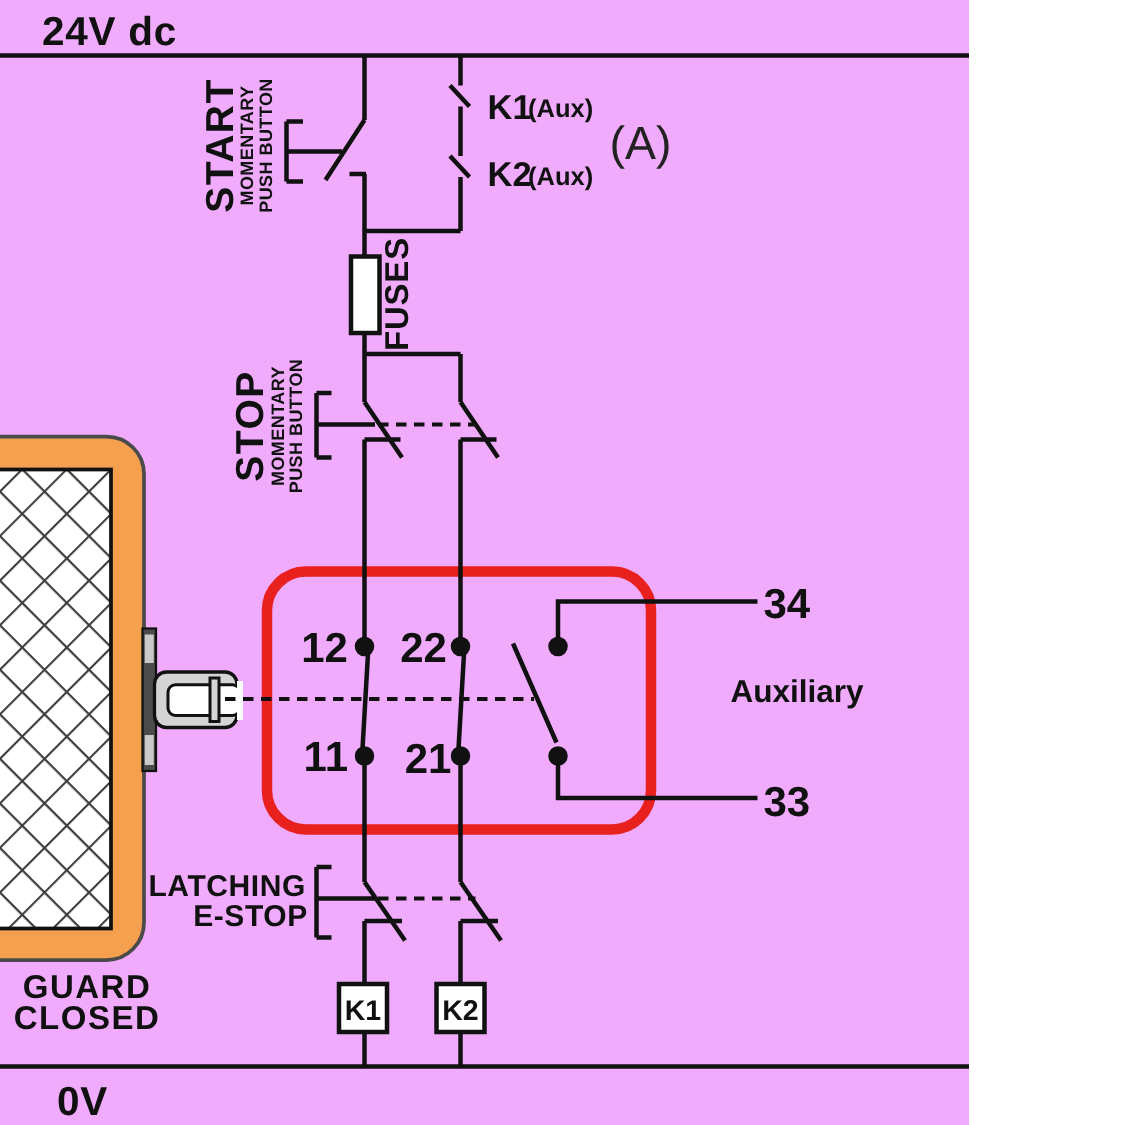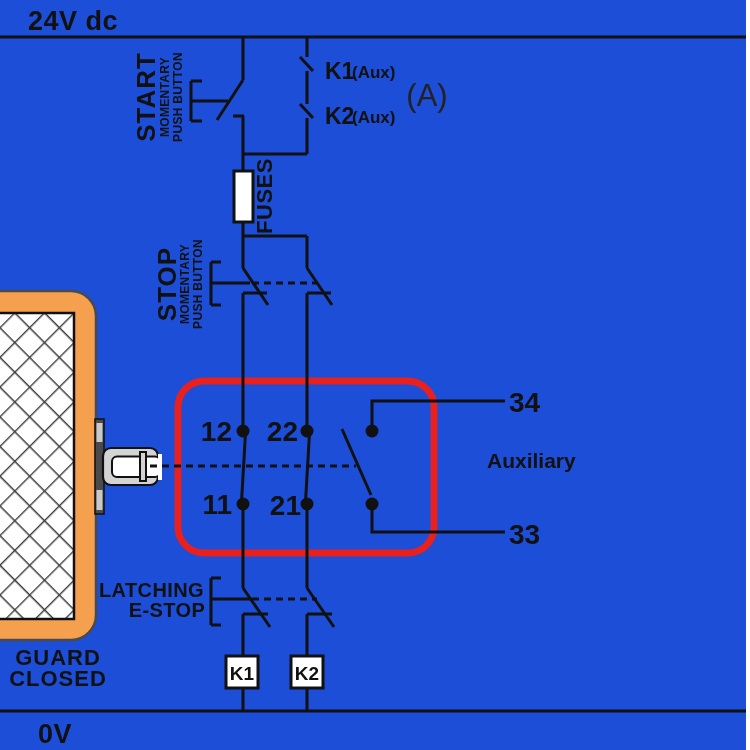--- a/index.html
+++ b/index.html
@@ -1,16 +1,16 @@
 <!DOCTYPE html>
 <html><head>
 <meta charset="utf-8">
 <style>
   html,body{margin:0;padding:0;background:#fff;}
-  #stage{position:relative;width:746px;height:750px;background:#1d4ed8;overflow:hidden;}
+  #stage{position:relative;width:646px;height:750px;background:#f0abfc;overflow:hidden;}
   svg{display:block;}
   .t{font-family:"Liberation Sans","DejaVu Sans",sans-serif;font-weight:700;fill:#111;}
   .t-rail{font-size:27px;letter-spacing:.5px;}
   .t-big{font-size:26px;letter-spacing:1px;}
   .t-sub{font-size:12px;letter-spacing:.3px;}
   .t-term{font-size:28px;}
   .t-aux{font-size:21px;}
   .t-k{font-size:23px;}
   .t-kq{font-size:17px;}
   .t-coil{font-size:19px;}

